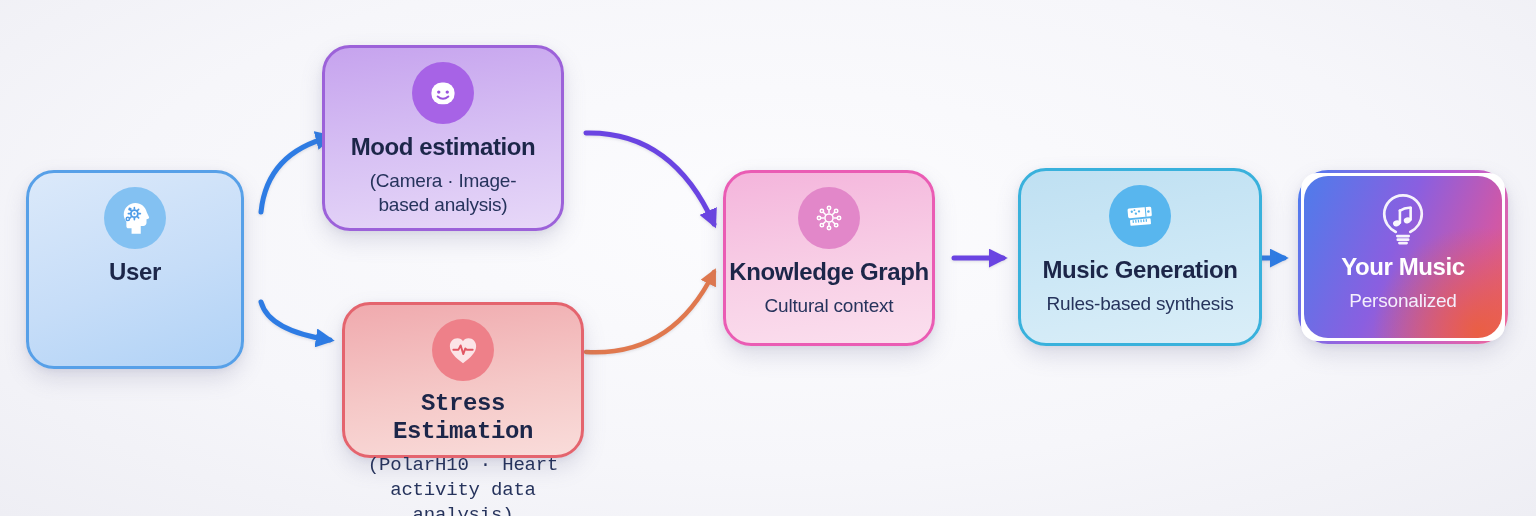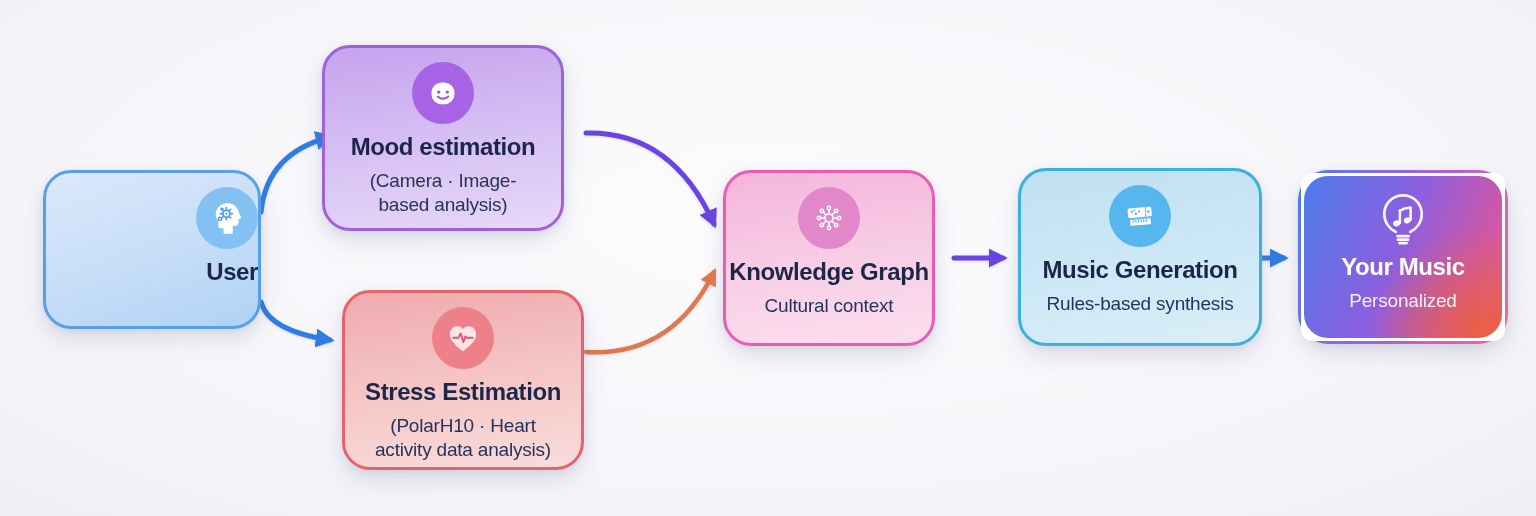--- a/index.html
+++ b/index.html
@@ -47,38 +47,38 @@
     font-size: 19px;
     color: #26335c;
     text-align: center;
     white-space: pre-line;
     line-height: 1.3;
     margin-top: 8px;
     letter-spacing: -0.2px;
   }
   
   #n-user {
-    left: 43px; top: 170px; width: 218px; height: 159px;
+    left: 26px; top: 170px; width: 218px; height: 199px;
     background: linear-gradient(160deg, #dbe9fa 0%, #c6ddf8 55%, #b0d2f6 100%);
     border: 3px solid #57a0e8;
-    align-items: flex-end;
   }
   #n-user .icon-circle { background: #83c1f2; }
 
   #n-mood {
     left: 322px; top: 45px; width: 242px; height: 186px;
     background: linear-gradient(172deg, #c6a3ee 0%, #d8c2f4 55%, #e7d8f8 100%);
     border: 3px solid #9c62d9;
   }
   #n-mood .icon-circle { background: #a763e6; }
 
   #n-stress {
-    left: 342px; top: 290px; width: 242px; height: 180px;
+    left: 342px; top: 302px; width: 242px; height: 156px;
     background: linear-gradient(172deg, #f0aaae 0%, #f5c8c7 55%, #f9dcda 100%);
     border: 3px solid #e4646e;
+    font-family: Liberation Mono, monospace;
   }
   #n-stress .icon-circle { background: #ee8089; }
 
   #n-kg {
     left: 723px; top: 170px; width: 212px; height: 176px;
     background: linear-gradient(172deg, #f4b5dc 0%, #f8cfe6 55%, #fbdfee 100%);
     border: 3px solid #ea5cb4;
   }
   #n-kg .icon-circle { background: #e287c9; }
 
@@ -99,21 +99,21 @@
     width: 100%; height: 100%;
     box-sizing: border-box;
     padding: 3px;
     border-radius: 30px;
     background: transparent;
   }
   .ym-white > .ym-inner-wrap {
     width: 100%; height: 100%;
     box-sizing: border-box;
     background: #ffffff;
-    border-radius: 11px;
+    border-radius: 16px;
     padding: 3px;
   }
   .ym-inner {
     width: 100%; height: 100%;
     box-sizing: border-box;
     border-radius: 24px;
     display: flex; flex-direction: column; align-items: center;
     padding-top: 9px;
     background:
       radial-gradient(circle at 88% 96%, rgba(236,95,55,0.85), rgba(236,95,55,0) 45%),

